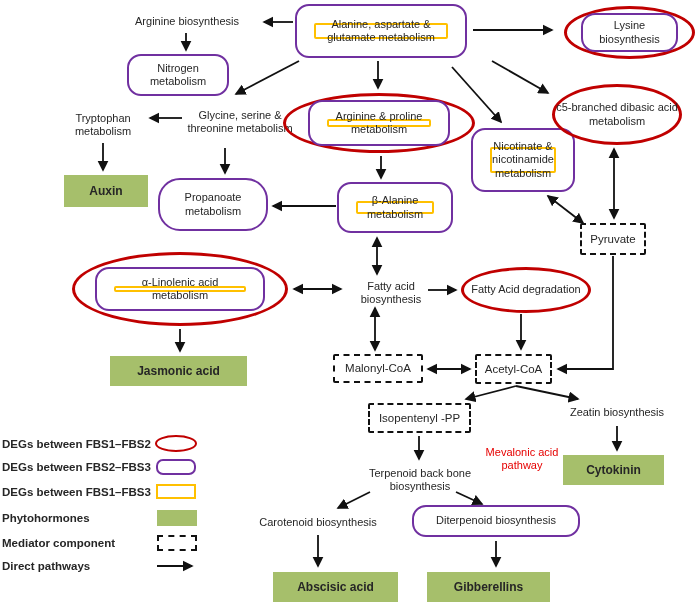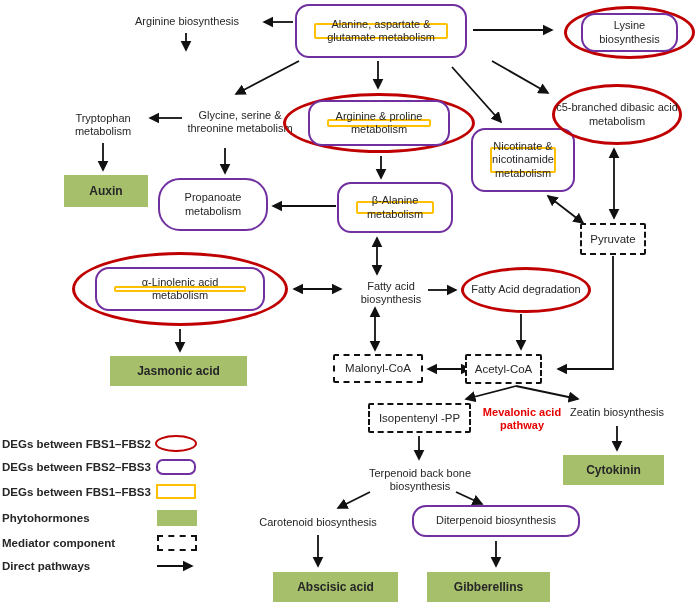--- a/index.html
+++ b/index.html
@@ -21,21 +21,21 @@
   .ellipse{border:3px solid var(--red);border-radius:50%;}
   .purple{border:2.5px solid var(--purple);border-radius:14px;background:#fff;}
   .yellow{border:2.5px solid var(--yellow);border-radius:2px;}
   .ellipse > .purple{flex:1;align-self:stretch;display:flex;align-items:center;justify-content:center;}
   .purple > .yellow{flex:1;align-self:stretch;margin:17px;display:flex;align-items:center;justify-content:center;}
   .m-ell-sm{margin:4px 14px;}
   .m-ell-md{margin:4px 22px;}
   .m-ell-lg{margin:12px 20px;}
   .green{background:var(--green);font-weight:bold;font-size:12px;}
   .dashed{border:2px dashed #111;border-radius:2px;font-size:11.5px;background:#fff;}
-  .red-bold{color:var(--mevalonic_text);font-weight:bold;}
+  .red-bold{color:var(--mevalonic_text);font-weight:normal;margin-top:40px;}
   .legend-label{position:absolute;left:2px;font-size:11.5px;color:var(--text);display:flex;align-items:center;height:18px;font-weight:bold;}
   .legend-shape{position:absolute;box-sizing:border-box;}
   .lg-red{border:2.5px solid var(--red);border-radius:50%;}
   .lg-purple{border:2.5px solid var(--purple);border-radius:7px;}
   .lg-yellow{border:2.5px solid var(--yellow);}
   .lg-green{background:var(--green);}
   .lg-dashed{border:2px dashed #111;}
 </style>
 </head>
 <body>
@@ -117,20 +117,23 @@
     <div class="yellow">
         <span class="lbl">Nicotinate &amp; nicotinamide metabolism</span>
       </div>
   </div>
   <div class="node purple" style="left:337px;top:182px;width:116px;height:51px">
     <div class="yellow">
         <span class="lbl">β-Alanine metabolism</span>
       </div>
   </div>
 
+  <div class="node purple" style="left:127px;top:54px;width:102px;height:42px">
+      <span class="lbl">Nitrogen metabolism</span>
+    </div>
   <div class="node purple" style="left:158px;top:178px;width:110px;height:53px;border-radius:22px">
       <span class="lbl">Propanoate metabolism</span>
     </div>
   <div class="node purple" style="left:412px;top:505px;width:168px;height:32px">
       <span class="lbl">Diterpenoid biosynthesis</span>
     </div>
 
   <div class="node ellipse" style="left:552px;top:84px;width:130px;height:61px">
       <span class="lbl">c5-branched dibasic acid metabolism</span>
     </div>
@@ -158,21 +161,21 @@
         </div>
     </div>
   </div>
 
   <div class="node dashed" style="left:580px;top:223px;width:66px;height:32px">
       <span class="lbl">Pyruvate</span>
     </div>
   <div class="node dashed" style="left:333px;top:354px;width:90px;height:29px">
       <span class="lbl">Malonyl-CoA</span>
     </div>
-  <div class="node dashed" style="left:465px;top:354px;width:77px;height:30px">
+  <div class="node dashed" style="left:475px;top:354px;width:77px;height:30px">
       <span class="lbl">Acetyl-CoA</span>
     </div>
   <div class="node dashed" style="left:368px;top:403px;width:103px;height:30px">
       <span class="lbl">Isopentenyl -PP</span>
     </div>
 
   <div class="node green" style="left:64px;top:175px;width:84px;height:32px">
       <span class="lbl">Auxin</span>
     </div>
   <div class="node green" style="left:563px;top:455px;width:101px;height:30px">

